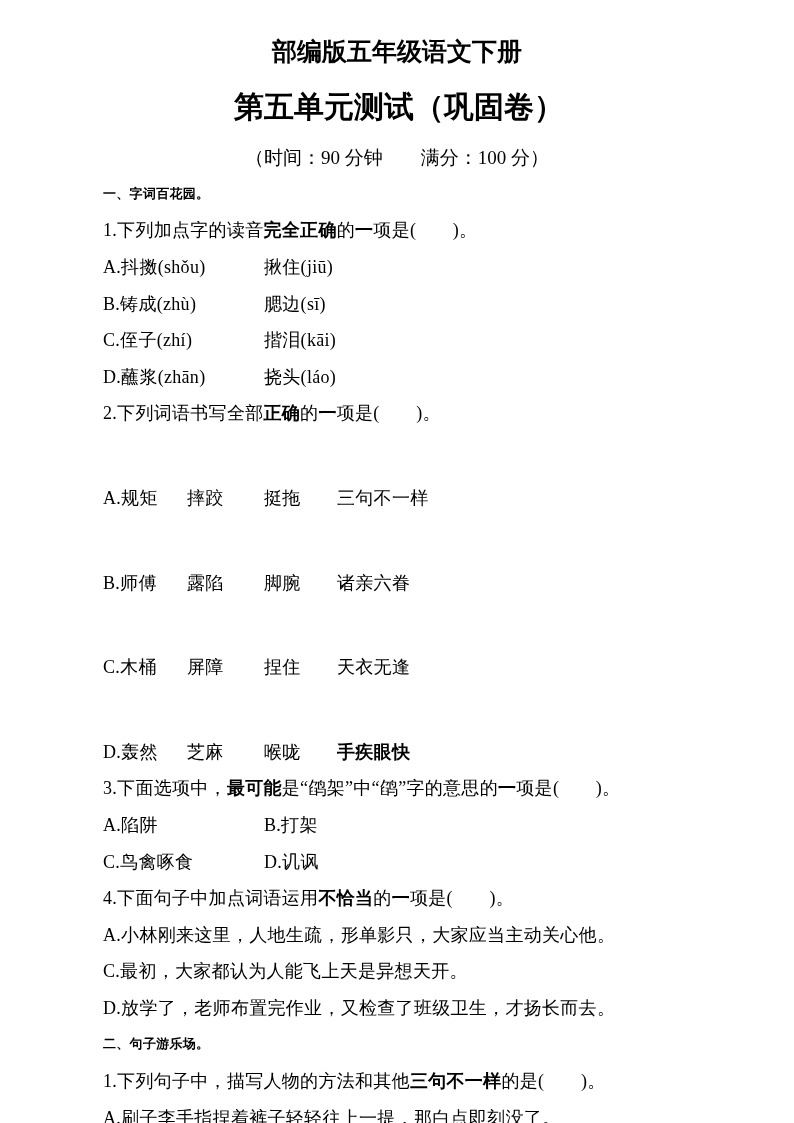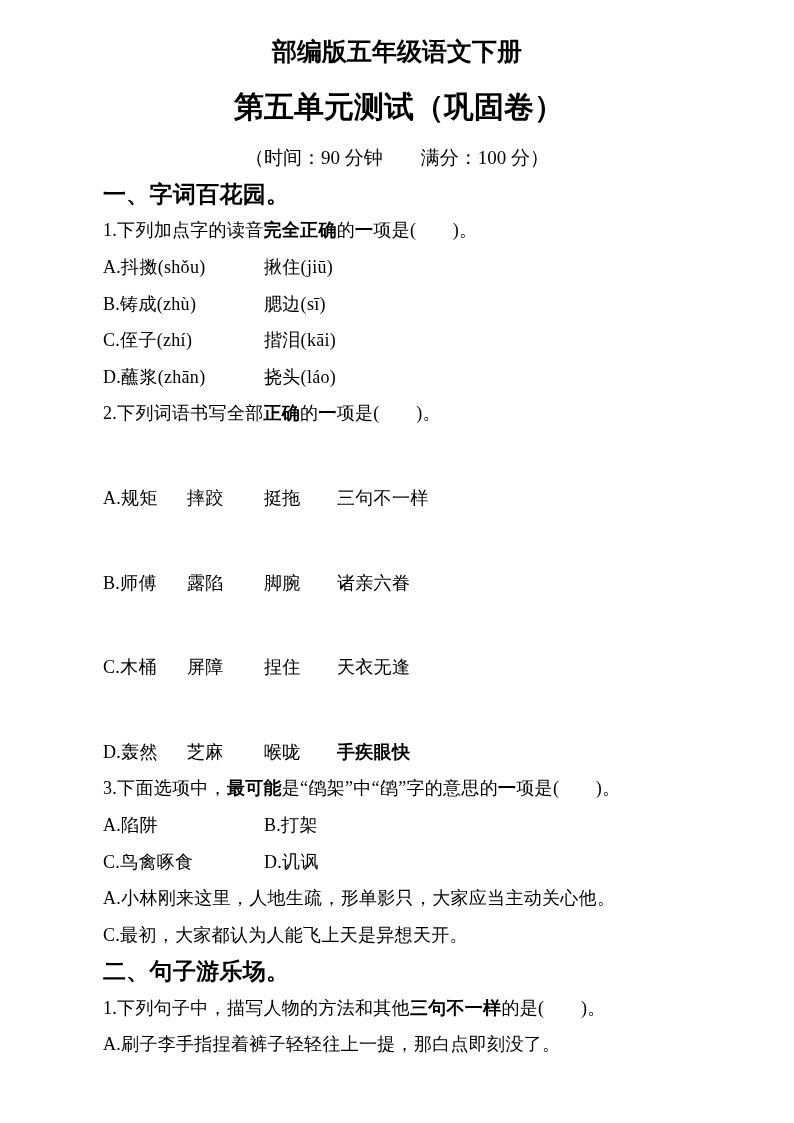--- a/index.html
+++ b/index.html
@@ -48,21 +48,21 @@
   }
   .line {
     font-size: 18px;
     line-height: 36.6px;
     letter-spacing: 0.3px;
     white-space: pre;
   }
   .heading {
     font-family: "Liberation Sans", "DejaVu Sans", sans-serif;
     font-weight: 700;
-    font-size: 23px;
+    font-size: 13px;
   }
   .stem .b, .cell.b {
     font-family: "Liberation Sans", "DejaVu Sans", sans-serif;
     font-weight: 700;
   }
   .cell { display: inline-block; }
   .cols2 .cell:nth-child(1) { min-width: 161px; }
   .cols4 .cell:nth-child(1) { min-width: 84px; margin-top: 48px; }
   .cols4 .cell:nth-child(2) { min-width: 77px; margin-top: 44px; }
   .cols4 .cell:nth-child(3) { min-width: 73px; }
@@ -84,19 +84,21 @@
       <div class="line opts cols2"><span class="cell">C.侄子(zhí)</span><span class="cell">揩泪(kāi)</span></div>
       <div class="line opts cols2"><span class="cell">D.蘸浆(zhān)</span><span class="cell">挠头(láo)</span></div>
       <div class="line stem"><span>2.下列词语书写全部</span><span class="b">正确</span><span>的</span><span class="b">一</span><span>项是(　　)。</span></div>
       <div class="line opts cols4"><span class="cell">A.规矩</span><span class="cell">摔跤</span><span class="cell">挺拖</span><span class="cell">三句不一样</span></div>
       <div class="line opts cols4"><span class="cell">B.师傅</span><span class="cell">露陷</span><span class="cell">脚腕</span><span class="cell">诸亲六眷</span></div>
       <div class="line opts cols4"><span class="cell">C.木桶</span><span class="cell">屏障</span><span class="cell">捏住</span><span class="cell">天衣无逢</span></div>
       <div class="line opts cols4"><span class="cell">D.轰然</span><span class="cell">芝麻</span><span class="cell">喉咙</span><span class="cell b">手疾眼快</span></div>
       <div class="line stem"><span>3.下面选项中，</span><span class="b">最可能</span><span>是“鹐架”中“鹐”字的意思的</span><span class="b">一</span><span>项是(　　)。</span></div>
       <div class="line opts cols2"><span class="cell">A.陷阱</span><span class="cell">B.打架</span></div>
       <div class="line opts cols2"><span class="cell">C.鸟禽啄食</span><span class="cell">D.讥讽</span></div>
+      <div class="line stem"><span>4.下面句子中加点词语运用</span><span class="b">不恰当</span><span>的</span><span class="b">一</span><span>项是(　　)。</span></div>
       <div class="line opts cols1"><span class="cell">A.小林刚来这里，人地生疏，形单影只，大家应当主动关心他。</span></div>
       <div class="line opts cols1"><span class="cell">C.最初，大家都认为人能飞上天是异想天开。</span></div>
+      <div class="line opts cols1"><span class="cell">D.放学了，老师布置完作业，又检查了班级卫生，才扬长而去。</span></div>
       <div class="line heading">二、句子游乐场。</div>
       <div class="line stem"><span>1.下列句子中，描写人物的方法和其他</span><span class="b">三句不一样</span><span>的是(　　)。</span></div>
       <div class="line opts cols1"><span class="cell">A.刷子李手指捏着裤子轻轻往上一提，那白点即刻没了。</span></div>
     </div>
 </div>
 
 </body></html>

